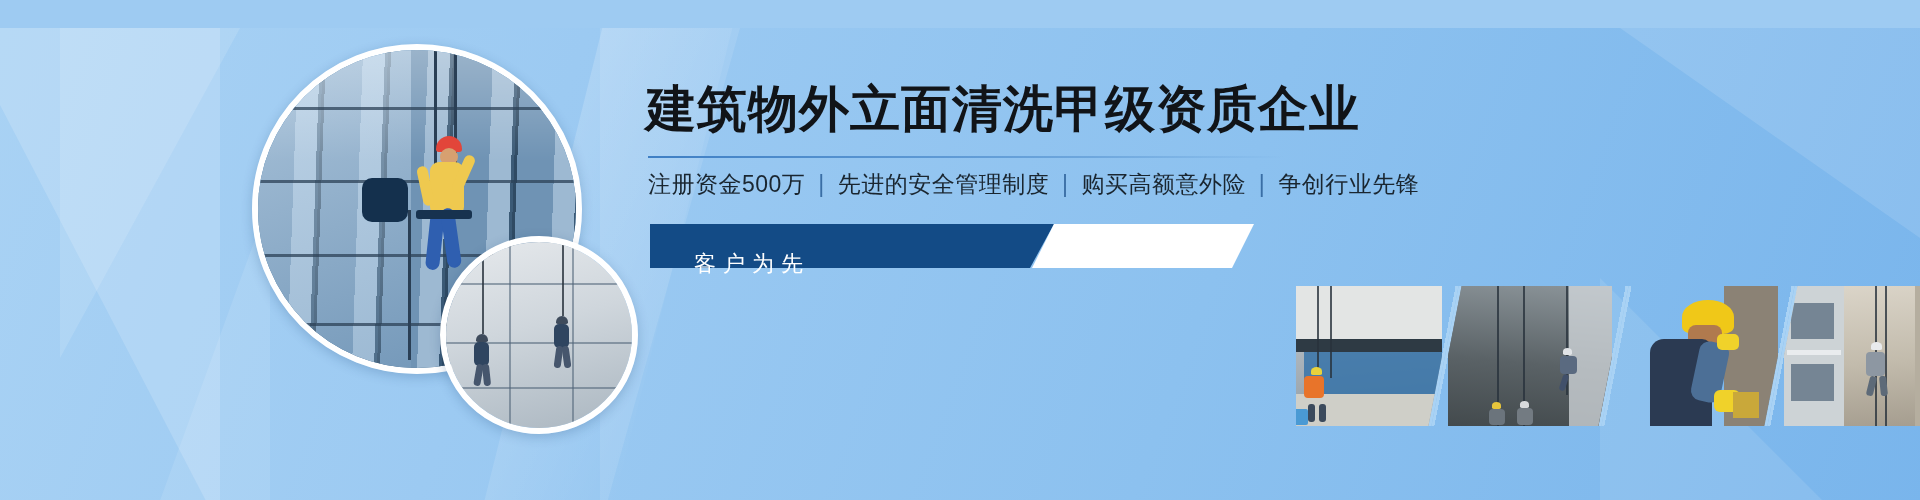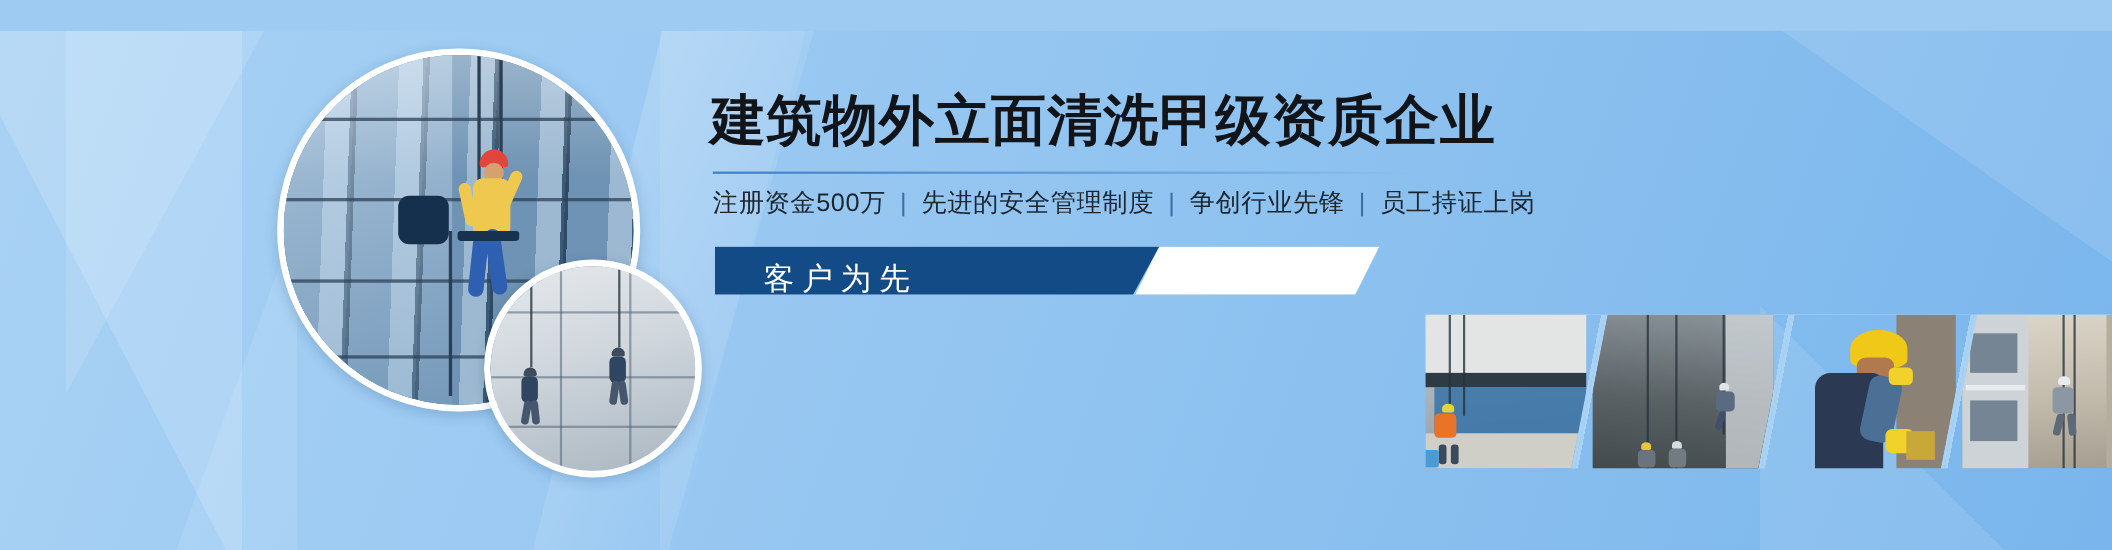--- a/index.html
+++ b/index.html
@@ -91,22 +91,22 @@
   
   .ribbon{position:absolute;left:4px;top:196px;height:44px;width:600px;}
   .ribbon-blue{
     position:absolute;left:0;top:0;height:44px;width:404px;background:#134b86;
     clip-path:polygon(0 0,404px 0,380px 44px,0 44px);
   }
   .ribbon-white{
     position:absolute;left:382px;top:0;height:44px;width:222px;background:#ffffff;
     clip-path:polygon(22px 0,222px 0,200px 44px,0 44px);
   }
-  .ribbon-txt{position:absolute;top:8px;height:44px;display:flex;align-items:center;
-              font-size:28px;letter-spacing:7px;white-space:nowrap;}
+  .ribbon-txt{position:absolute;top:18px;height:44px;display:flex;align-items:center;
+              font-size:22px;letter-spacing:7px;white-space:nowrap;}
   .rt1{left:44px;color:#ffffff;}
   .rt2{left:230px;color:#ffffff;}
   .rt3{left:414px;color:#18334d;font-weight:bold;}
 
   
   .strip{position:absolute;left:650px;top:258px;width:636px;height:140px;overflow:hidden;}
   .pane{position:absolute;top:0;height:140px;overflow:hidden;transform:skewX(-11deg);
         box-shadow:0 0 0 3px #a9d2f4;}
   .pane .inner{position:absolute;inset:0;transform:skewX(11deg);}
   .p1{left:-14px;width:160px;}
@@ -198,23 +198,23 @@
 
     <div class="headline">建筑物外立面清洗甲级资质企业</div>
 
     <div class="divider"></div>
 
     <div class="subline">
       <span>注册资金500万</span>
       <span class="sep">|</span>
       <span>先进的安全管理制度</span>
       <span class="sep">|</span>
+      <span>购买高额意外险</span>
+      <span class="sep">|</span>
       <span>争创行业先锋</span>
-      <span class="sep">|</span>
-      <span>员工持证上岗</span>
     </div>
 
     <div class="ribbon">
       <div class="ribbon-blue"></div>
       <div class="ribbon-white"></div>
       <div class="ribbon-txt rt1">客户为先</div>
     </div>
 
     <div class="strip">
 

